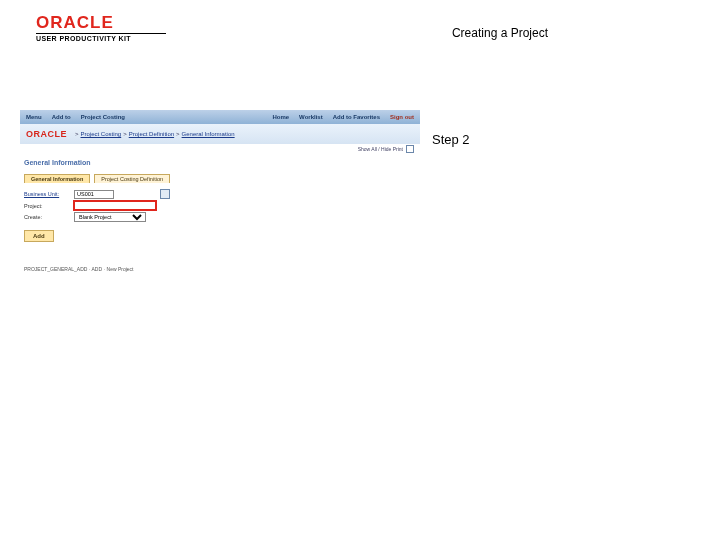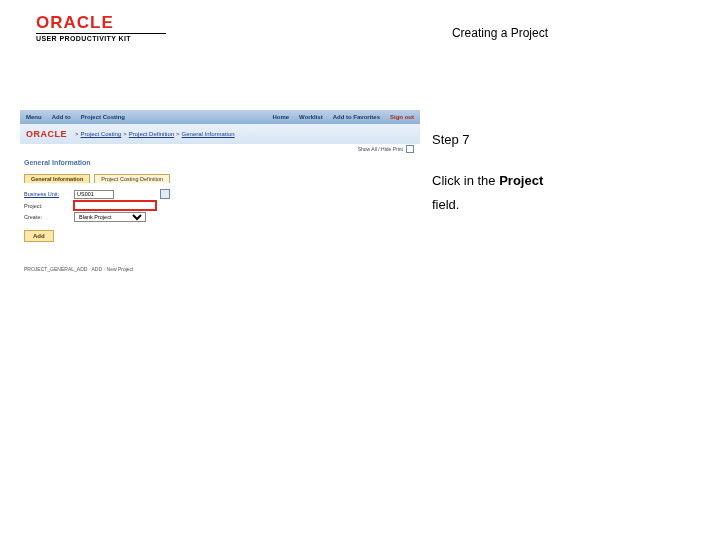--- a/index.html
+++ b/index.html
@@ -273,19 +273,16 @@
       </select>
       <span></span>
     </div>
 
     <div class="add-btn">Add</div>
 
     <div class="footer-line">PROJECT_GENERAL_ADD · ADD · New Project</div>
   </div>
 
   <div class="instr">
-    <div class="step">Step 7</div>
-    <div>
-      <span>Click in the </span><b>Project</b><span> field.</span>
-    </div>
+    <div class="step">Step 2</div>
   </div>
 
 </div>
 
 </body></html>

